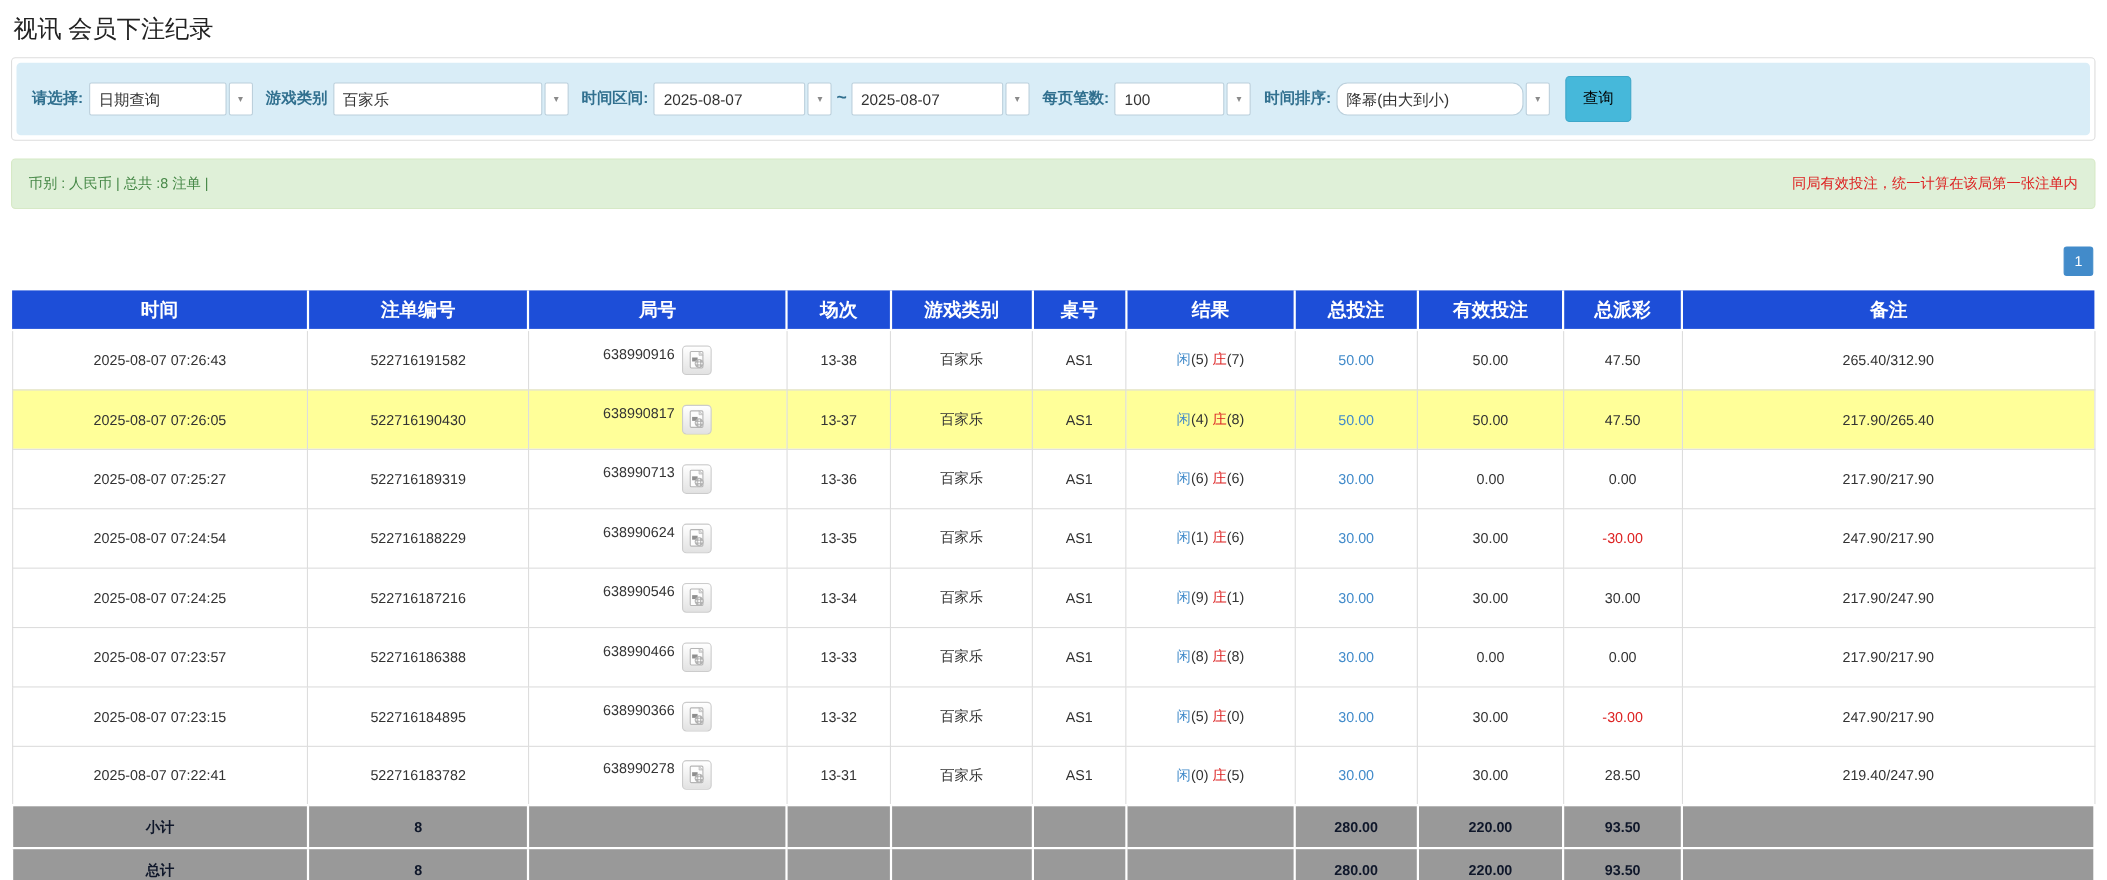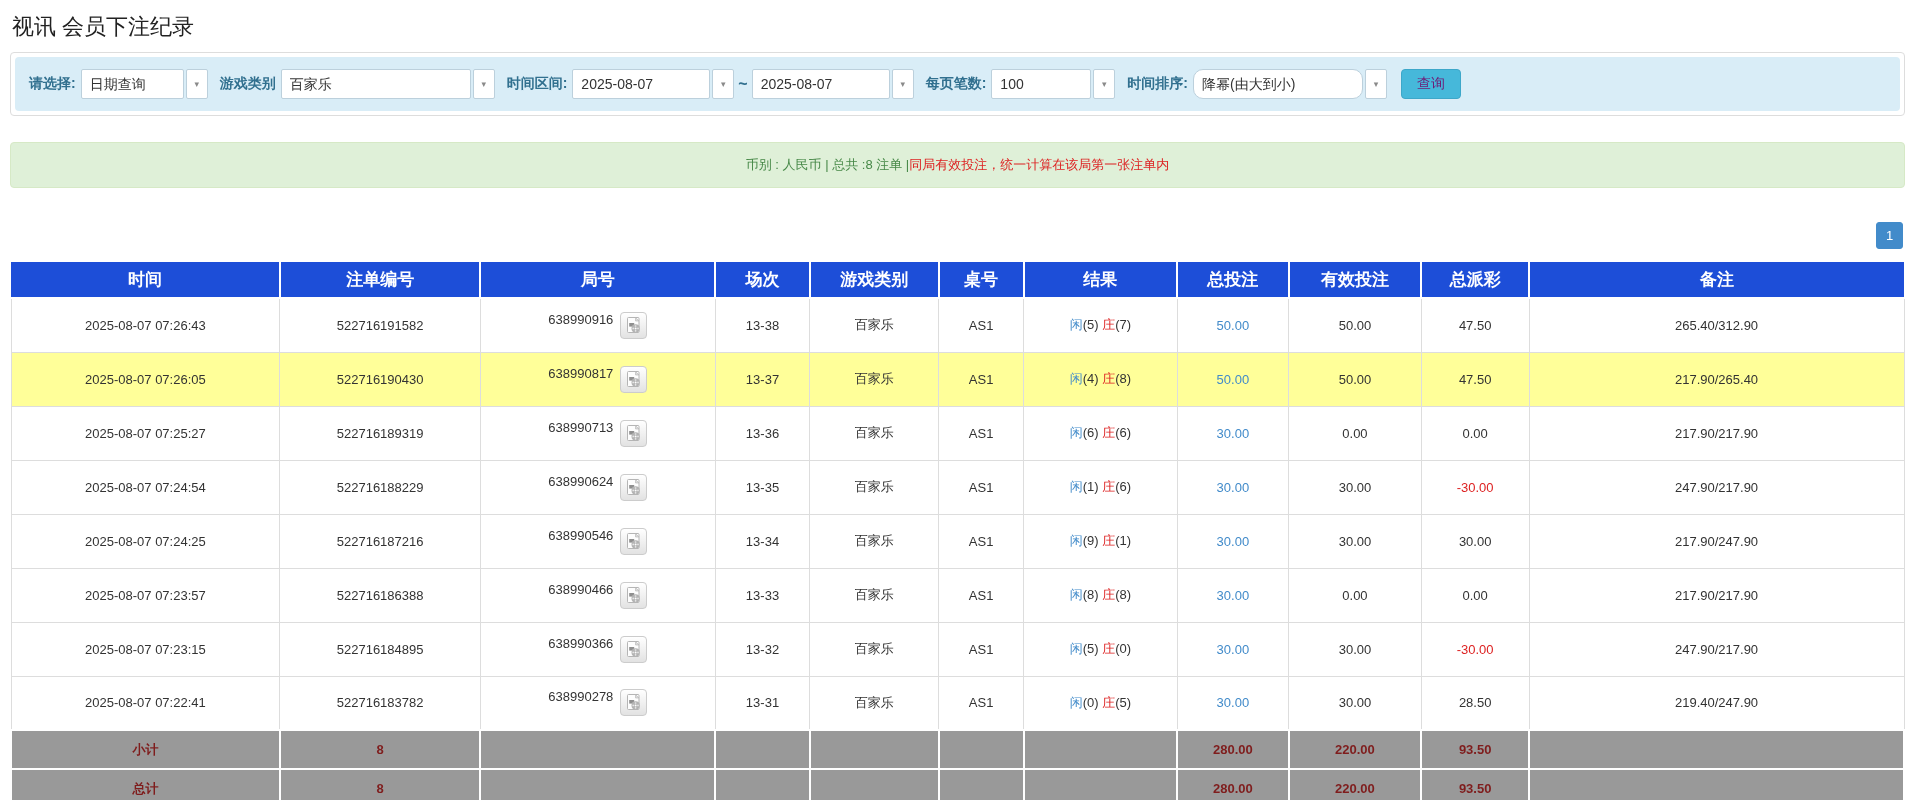--- a/index.html
+++ b/index.html
@@ -11,43 +11,43 @@
   .page-title { font-size: 22px; font-weight: 500; color: #222; padding: 12px 2px 10px; }
 
   
   .filter-outer { border: 1px solid #ddd; border-radius: 4px; padding: 4px; background: #fff; }
   .filter-bar { background: #d9edf7; border-radius: 4px; padding: 12px 8px; display: flex; align-items: center; }
   .flabel { color: #31708f; font-weight: bold; font-size: 14px; white-space: nowrap; margin: 0 5px 0 12px; }
   .flabel:first-child { margin-left: 6px; }
   .combo { display: flex; }
   .combo-text { background: #fff; border: 1px solid #bcd0dc; height: 30px; line-height: 28px; padding: 0 8px; font-size: 14px; color: #333; border-radius: 2px; overflow: hidden; white-space: nowrap; }
   .combo-arrow { width: 22px; height: 30px; margin-left: 2px; background: #fff; border: 1px solid #bcd0dc; border-radius: 2px; display: flex; align-items: center; justify-content: center; color: #8a8a8a; font-size: 9px; cursor: pointer; }
-  .w1 { width: 103px; } .w2 { width: 190px; } .wdate { width: 138px; } .w3 { width: 100px; } .w4 { width: 170px; border-radius: 10px; }
+  .w1 { width: 125px; } .w2 { width: 190px; } .wdate { width: 138px; } .w3 { width: 100px; } .w4 { width: 170px; border-radius: 10px; }
   .tilde { color: #31708f; font-weight: bold; margin: 0 4px; }
-  .btn-search { margin-left: 14px; height: 30px; padding: 0 15px; background: #46b8da; border: 1px solid #3da7c9; border-radius: 4px; color: #701a75; font-size: 14px; font-family: inherit; cursor: pointer; }
-
-  
-  .alert-bar { margin-top: 26px; background: #dff0d8; border: 1px solid #d6e9c6; border-radius: 4px; height: 46px; display: flex; align-items: center; justify-content: center; padding: 0 15px; font-size: 13px; color: #468847; }
+  .btn-search { margin-left: 14px; height: 42px; padding: 0 15px; background: #46b8da; border: 1px solid #3da7c9; border-radius: 4px; color: #000000; font-size: 14px; font-family: inherit; cursor: pointer; }
+
+  
+  .alert-bar { margin-top: 16px; background: #dff0d8; border: 1px solid #d6e9c6; border-radius: 4px; height: 46px; display: flex; align-items: center; justify-content: space-between; padding: 0 15px; font-size: 13px; color: #468847; }
   .alert-red { color: #dd2222; }
 
   
   .pagination-row { display: flex; justify-content: flex-end; margin: 34px 2px 13px 0; }
   .page-btn { min-width: 27px; height: 27px; background: #428bca; border: 1px solid #428bca; border-radius: 3px; color: #fff; font-size: 13px; display: flex; align-items: center; justify-content: center; cursor: pointer; }
 
   
   table { width: 100%; border-collapse: collapse; table-layout: fixed; }
   thead th { background: #1d4ed8; color: #fff; font-size: 17px; font-weight: bold; height: 36px; border-right: 2px solid #fff; border-bottom: 2px solid #fff; }
   thead th:last-child { border-right: none; }
   tbody td { height: 54px; text-align: center; font-size: 13px; color: #333; border: 1px solid #ddd; background: #fff; }
   tbody tr.hl td { background: #ffff99; }
   .blue { color: #428bca; }
   .red { color: #dd2222; }
   .round-wrap { display: inline-flex; align-items: flex-start; gap: 7px; }
   .video-btn { width: 27px; height: 27px; border: 1px solid #ccc; border-radius: 4px; background: linear-gradient(#ffffff, #e2e2e2); display: inline-flex; align-items: center; justify-content: center; cursor: pointer; padding: 0; }
-  tfoot td { background: #999; color: #7f1d1d; font-size: 13px; font-weight: bold; height: 39px; text-align: center; border: 2px solid #fff; }
+  tfoot td { background: #999; color: #0f172a; font-size: 13px; font-weight: bold; height: 39px; text-align: center; border: 2px solid #fff; }
 </style>
 </head>
 <body>
 
 <div class="container">
 
   <div class="page-title">视讯 会员下注纪录</div>
 
   <div class="filter-outer">
     <div class="filter-bar">

